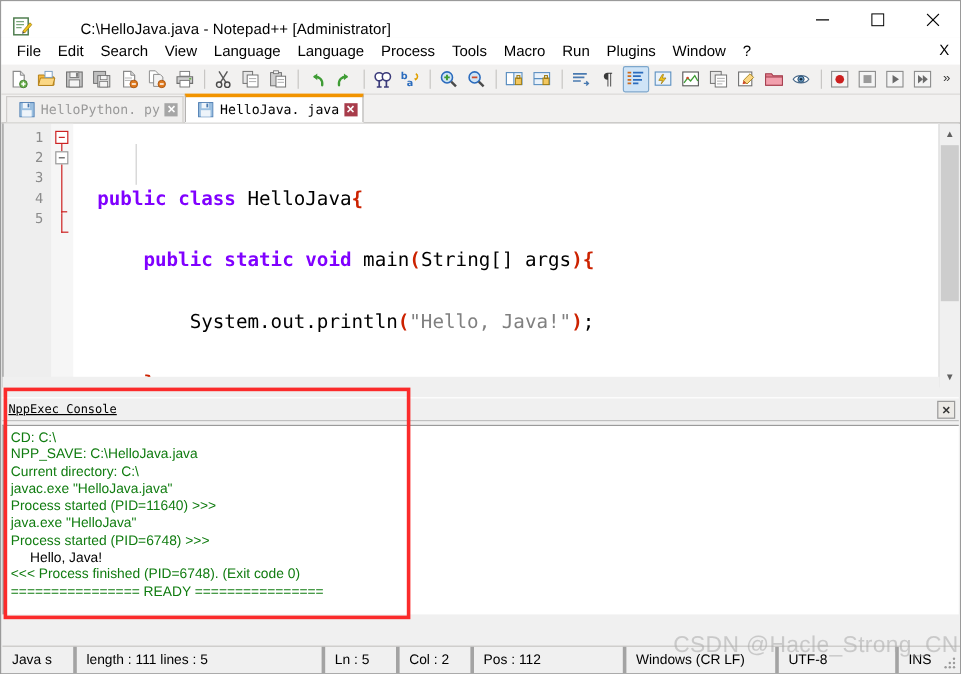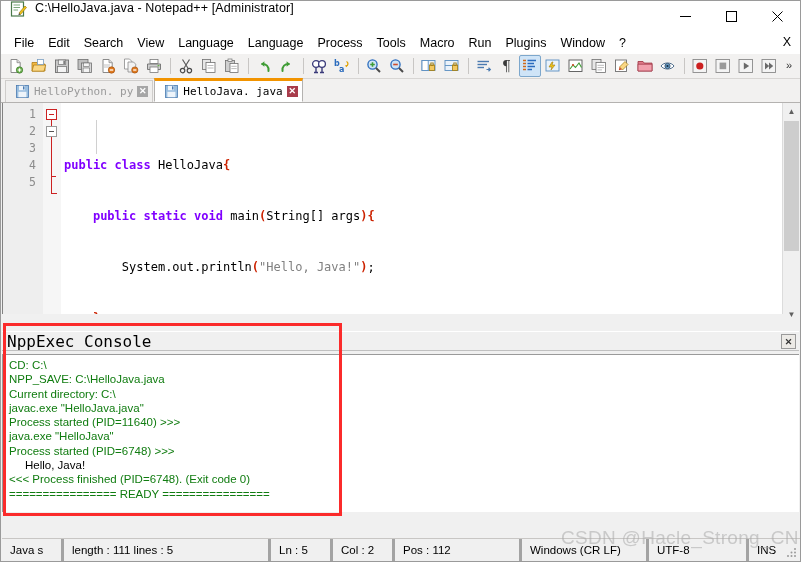--- a/index.html
+++ b/index.html
@@ -16,21 +16,21 @@
     width: 801px; height: 562px;
     background: #f0f0f0;
     border: 1px solid #9a9a9a;
     overflow: hidden;
   }
 
   
   .titlebar {
     position: absolute; left: 0; top: 0; width: 799px; height: 30px;
     background: #ffffff;
-    display: flex; align-items: flex-start;
+    display: flex; align-items: flex-end; gap: 32px;
   }
   .title-icon {
     width: 17px; height: 17px; margin-left: 9px; margin-right: 8px;
     position: relative; flex: none;
   }
   .title-text {
     font-size: 12.5px; color: #000; white-space: nowrap;
     letter-spacing: .1px;
   }
   .winbtns { position: absolute; right: 0; top: 0; height: 30px; display: flex; }
@@ -141,23 +141,24 @@
   }
   .fold-tick {
     position: absolute; height: 1px; width: 5px; background: #cc2222; left: 8px;
   }
   .fold-end {
     position: absolute; left: 8px; width: 6px; height: 1px; background: #cc2222;
   }
   .code {
     flex: 1; position: relative; padding-top: 3px;
     font-family: "DejaVu Sans Mono", monospace;
-    font-size: 12px; line-height: 17px;
+    font-size: 16px; line-height: 17px;
     white-space: pre;
     overflow: hidden;
+    margin-left: 17px;
   }
   .code .ln { height: 17px; line-height: 17px; padding-left: 3px; position: relative; }
   .kw  { color: #8000ff; font-weight: bold; }
   .id  { color: #000000; }
   .br  { color: #cc2200; font-weight: bold; }
   .str { color: #808080; }
   .indent-guide {
     position: absolute; width: 1px; background: #d0d0d0; top: 0; bottom: 0;
   }
 
@@ -186,21 +187,21 @@
   }
   .console-titlebar {
     position: absolute; left: 0; top: 5px; width: 797px; height: 20px;
     background: #f0f0f0;
     border-top: 1px solid #ffffff;
     border-bottom: 1px solid #c0c0c0;
     display: flex; align-items: center;
   }
   .console-title {
     font-family: "DejaVu Sans Mono", monospace;
-    font-size: 16px; color: #000; padding-left: 5px;
+    font-size: 10px; color: #000; padding-left: 5px; text-decoration: underline;
   }
   .console-close {
     position: absolute; right: 3px; top: 2px;
     width: 15px; height: 15px;
     background: #eceae6; border: 1px solid #9a9a9a;
     display: flex; align-items: center; justify-content: center;
     font-size: 9px; color: #333; font-weight: bold;
   }
   .console-body {
     position: absolute; left: 0; top: 28px; width: 797px; height: 158px;

